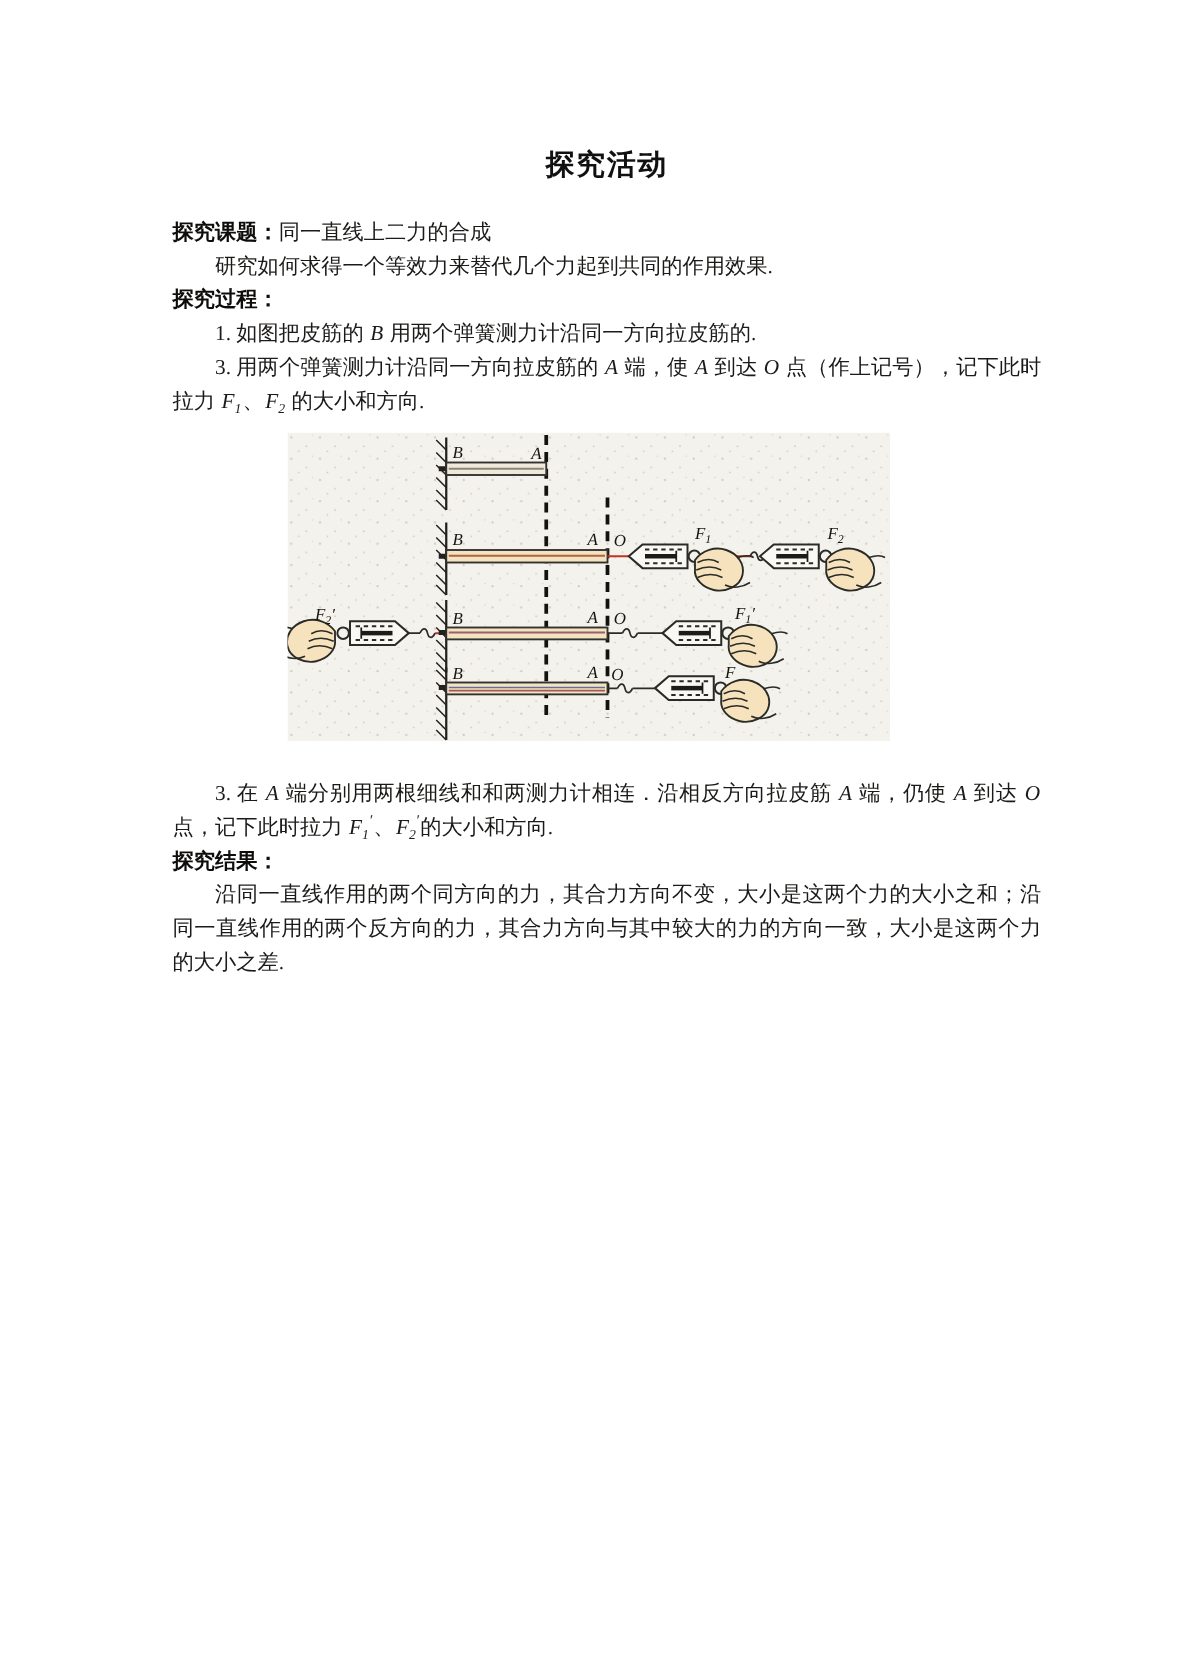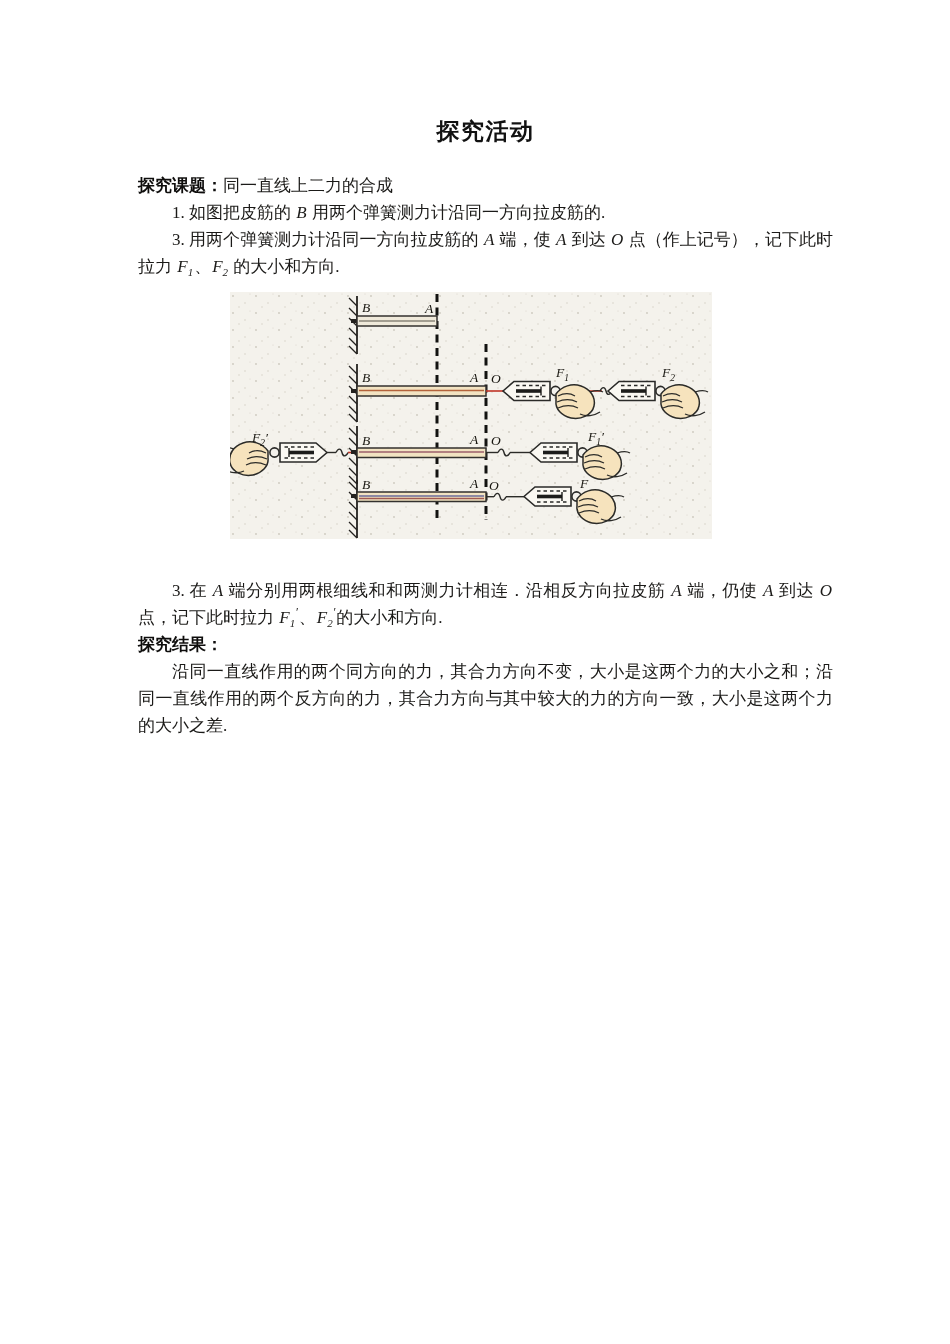--- a/index.html
+++ b/index.html
@@ -26,40 +26,42 @@
   p{margin:0;text-align:justify;}
   .lbl{font-weight:bold;color:#0e0d0c;}
   .indent{text-indent:34px;}
   .var{font-style:italic;font-family:"Liberation Serif","DejaVu Serif",serif;padding:0 1px;}
   sub{font-size:11px;line-height:0;}
   sup.prime{font-size:12px;line-height:0;}
   .figure-wrap{
     margin:12px 0 0 92px;
     width:482px;height:247px;
   }
-  .after-fig{margin-top:38px;}
+  .after-fig{margin-top:28px;}
   .flabel{
     font-family:"Liberation Serif","DejaVu Serif",serif;
     font-style:italic;
     font-size:13.5px;
     fill:#17150f;
   }
 </style>
 </head>
 <body>
 
 <div class="page">
   <div class="content">
 
     <h1 class="doc-title">探究活动</h1>
 
     <p><span class="lbl">探究课题：</span><span>同一直线上二力的合成</span></p>
 
 
+    <p class="indent">研究如何求得一个等效力来替代几个力起到共同的作用效果.</p>
 
+    <p class="lbl">探究过程：</p>
 
     <p class="indent"><span>1. 如图把皮筋的 </span><span class="var">B</span><span> 用两个弹簧测力计沿同一方向拉皮筋的.</span></p>
 
     <p class="indent"><span>3. 用两个弹簧测力计沿同一方向拉皮筋的 </span><span class="var">A</span><span> 端，使 </span><span class="var">A</span><span> 到达 </span><span class="var">O</span><span> 点（作上记号），记下此时拉力 </span><span class="var"><span>F</span><sub>1</sub></span><span>、</span><span class="var"><span>F</span><sub>2</sub></span><span> 的大小和方向.</span></p>
 
     <div class="figure-wrap">
       <svg width="482" height="247" viewBox="0 0 482 247">
         <defs>
           <pattern id="spk" width="23" height="17" patternUnits="userSpaceOnUse">
             <circle cx="3" cy="4" r="0.9" fill="#cdc8bd"></circle>

